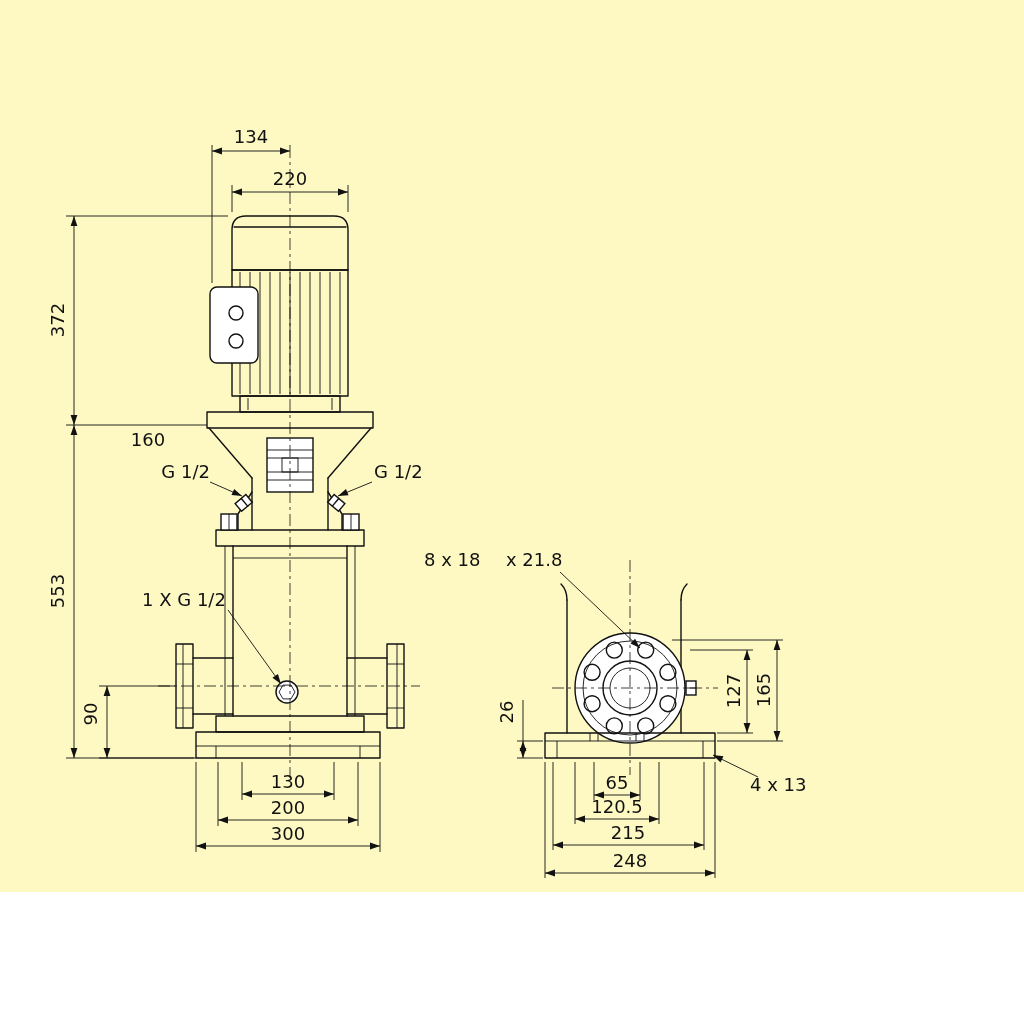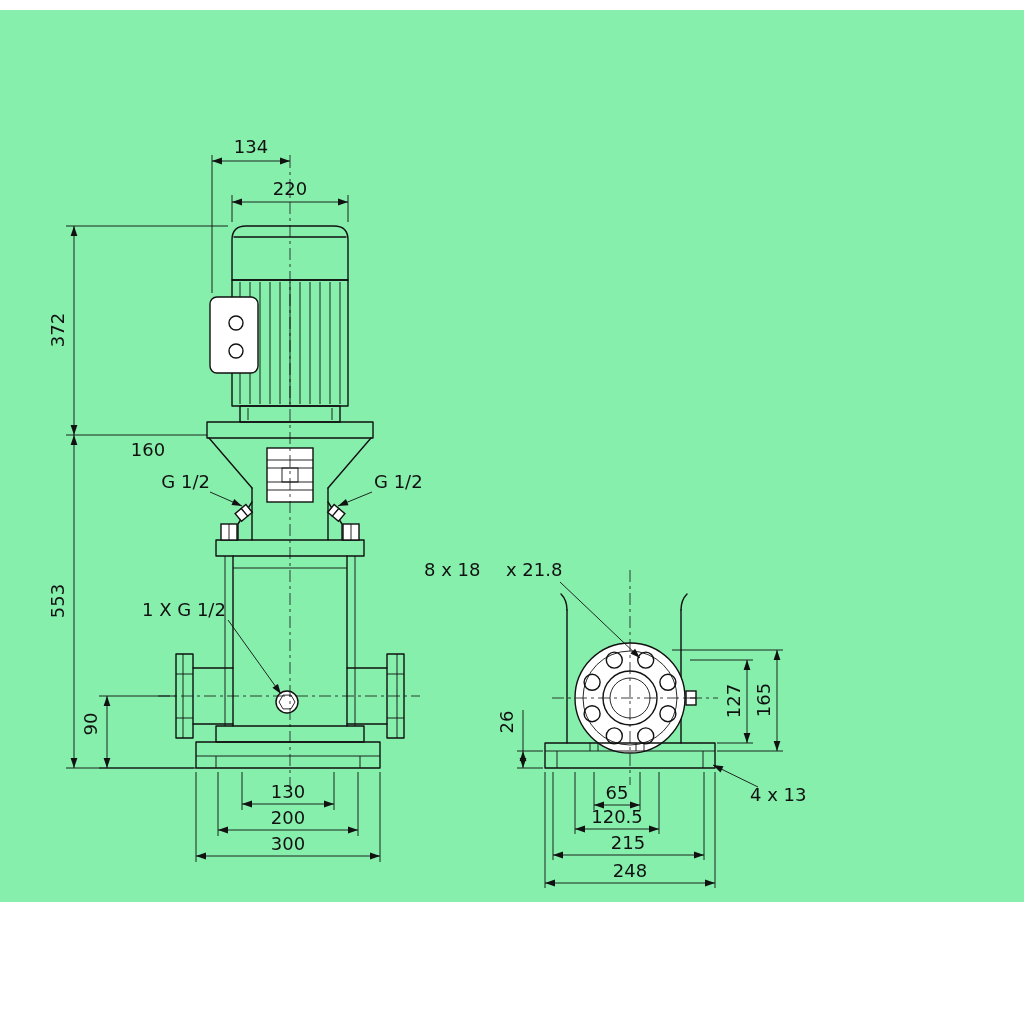--- a/index.html
+++ b/index.html
@@ -1,16 +1,16 @@
 <!DOCTYPE html>
 <html><head>
 <meta charset="utf-8">
 <style>
   html,body{margin:0;padding:0;background:#fff;}
-  .page{width:1024px;height:892px;background:#86efac;position:relative;overflow:hidden;margin-top:10px;}
+  .page{width:1024px;height:892px;background:#fef9c3;position:relative;overflow:hidden;}
   svg{display:block;}
   .ol{fill:none;stroke:#111;stroke-width:1.4;stroke-linecap:round;stroke-linejoin:round;}
   .thin{fill:none;stroke:#111;stroke-width:0.9;}
   .wf{fill:#fff;stroke:#111;stroke-width:1.4;}
   .dim{fill:none;stroke:#111;stroke-width:0.9;}
   .cl{fill:none;stroke:#111;stroke-width:0.8;stroke-dasharray:12 4 3 4;}
   .t{font-family:"DejaVu Sans","Liberation Sans",sans-serif;font-size:18px;fill:#111;}
 </style>
 </head>
 <body>

